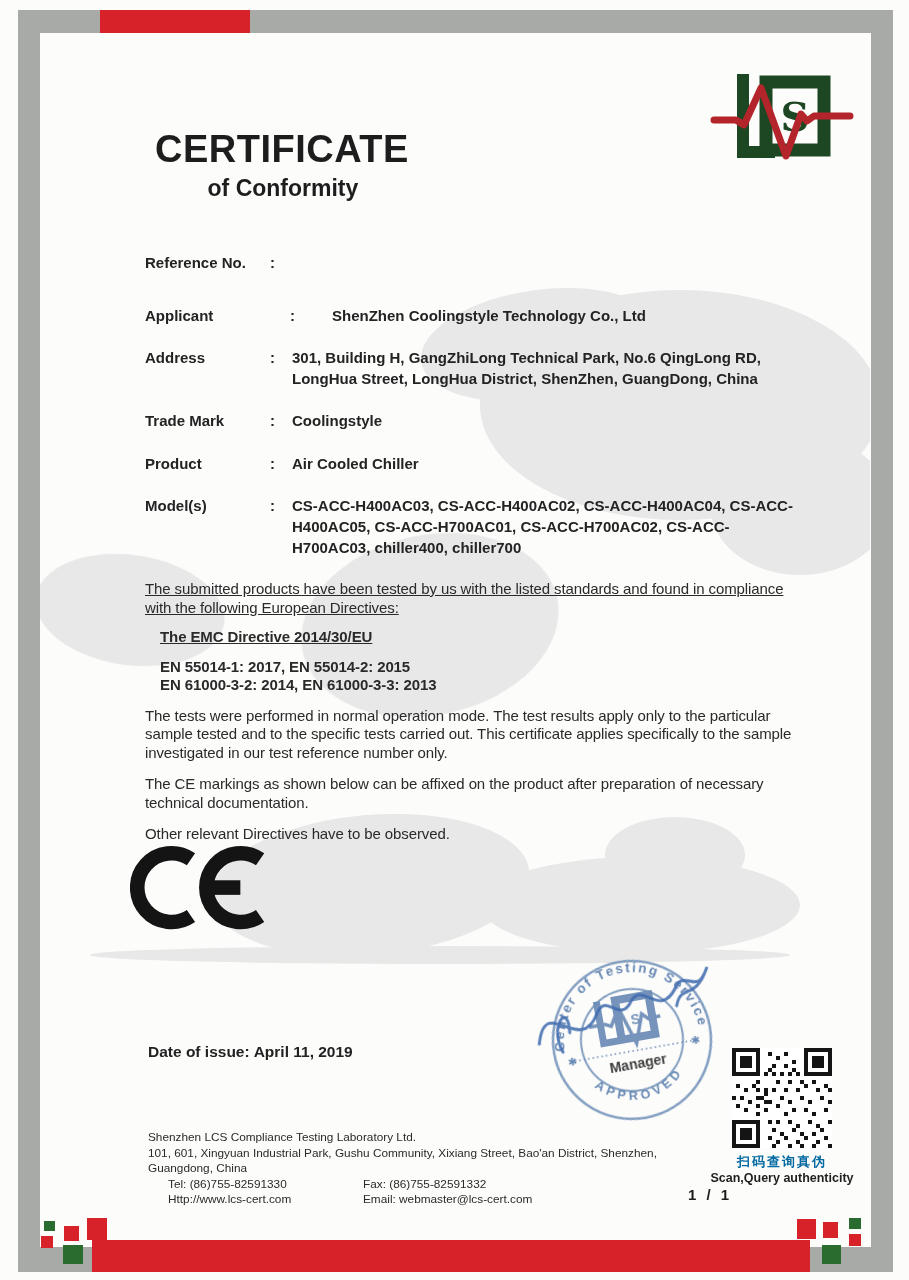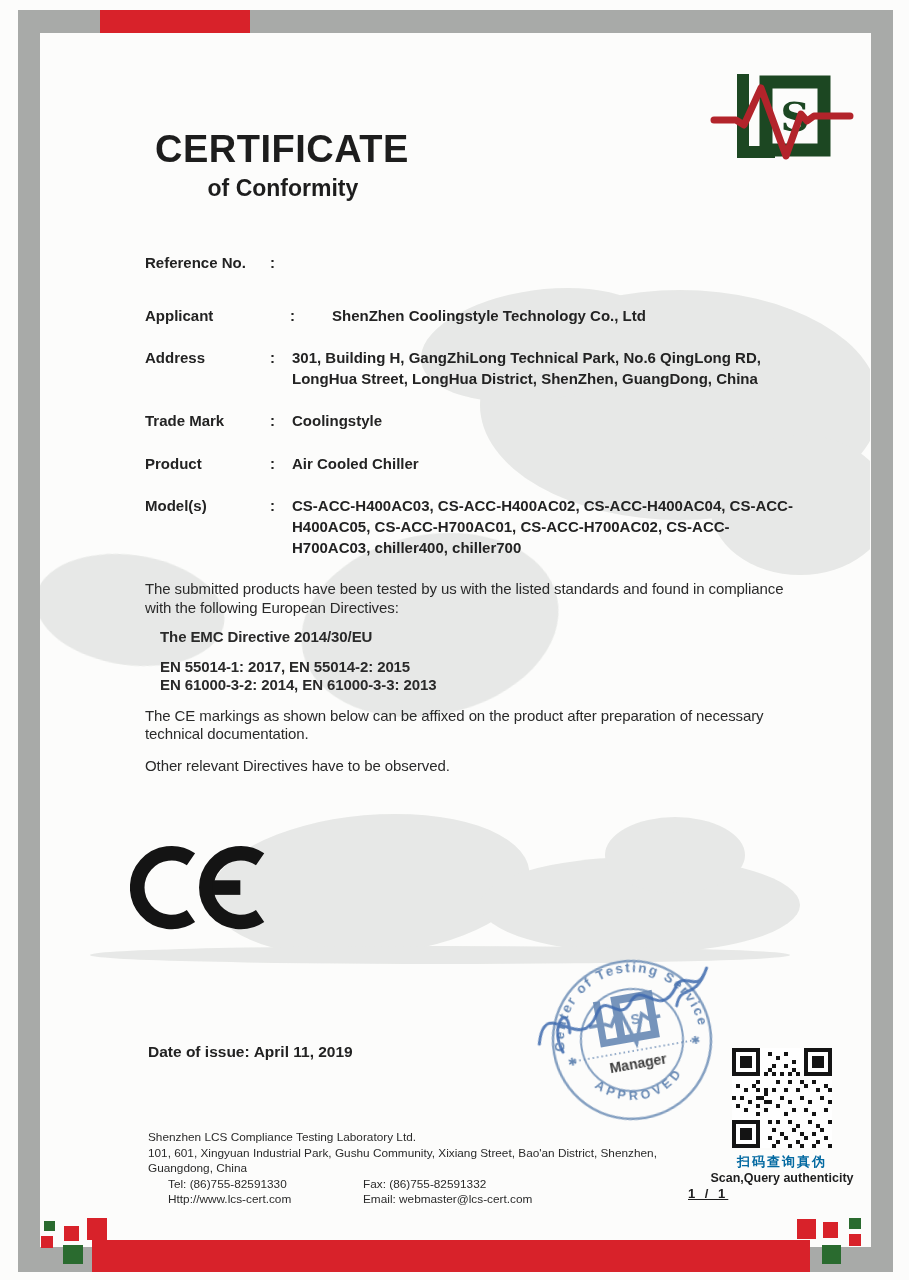--- a/index.html
+++ b/index.html
@@ -35,42 +35,42 @@
   #fields { position:absolute; left:145px; top:252px; width:648px; }
   .frow { display:grid; grid-template-columns:125px 22px 1fr; font-weight:bold; font-size:15px; line-height:21px; color:#232323; }
   .frow + .frow { margin-top:21px; }
   .frow.gap32 { margin-top:32px;gap:20px; }
   .frow.gap22 { margin-top:22px; }
 
   
   #body-text { position:absolute; left:145px; top:580px; width:665px; font-size:15px; line-height:18.5px; color:#2a2a2a; letter-spacing:-.1px; }
   #body-text .para { margin-bottom:12px; }
   #body-text .bold { font-weight:bold;margin-left:15px; }
-  #body-text .tight { margin-bottom:11px; }
+  #body-text .tight { margin-bottom:11px;text-decoration:underline; }
 
   
   #ce-wrap { position:absolute; left:130px; top:840px; }
 
   
   #date-line { position:absolute; left:148px; top:1043px; font-size:15.5px; font-weight:bold; color:#222; }
   #date-line span { margin-right:4px; }
 
   
   #stamp-wrap { position:absolute; left:532px; top:950px; width:200px; height:180px; transform:rotate(-10deg); opacity:.92; }
 
   
   #qr-block { position:absolute; left:697px; top:1048px; width:170px; text-align:center; }
   #qr-block svg { display:block; margin:0 auto; }
   #qr-caption-zh { font-size:13px; font-weight:bold; margin-top:5px; color:#0369a1; letter-spacing:2px; }
   #qr-caption-en { font-size:12.5px; font-weight:bold; color:#1f1f1f; }
 
   
   #footer { position:absolute; left:148px; top:1130px; width:565px; font-size:11.8px; line-height:15.5px; color:#2a2a2a; }
   .frow2 { display:grid; grid-template-columns:195px 1fr;margin-left:20px; }
-  #page-num { position:absolute; left:688px; top:1186px; font-size:13px; font-weight:bold; letter-spacing:3px; color:#1d1d1d;text-decoration:underline; }
+  #page-num { position:absolute; left:688px; top:1186px; font-size:15px; font-weight:bold; letter-spacing:3px; color:#1d1d1d; }
 </style>
 </head>
 <body>
 
 <div id="page">
 
   <svg id="watermark" viewBox="0 0 830 715" aria-hidden="true">
     <g fill="#dadcda" opacity="0.62">
       <ellipse cx="640" cy="150" rx="200" ry="115"></ellipse>
       <ellipse cx="500" cy="90" rx="120" ry="55" transform="rotate(-8 500 90)"></ellipse>
@@ -150,20 +150,21 @@
     </div>
   </div>
 
   <div id="body-text">
     <p class="para tight">The submitted products have been tested by us with the listed standards and found in compliance with the following European Directives:</p>
     <p class="para tight bold">The EMC Directive 2014/30/EU</p>
     <div class="para bold">
       <div>EN 55014-1: 2017, EN 55014-2: 2015</div>
       <div>EN 61000-3-2: 2014, EN 61000-3-3: 2013</div>
     </div>
+    <p class="para" style="margin-bottom:13px;">The tests were performed in normal operation mode. The test results apply only to the particular sample tested and to the specific tests carried out. This certificate applies specifically to the sample investigated in our test reference number only.</p>
     <p class="para" style="margin-bottom:13px;">The CE markings as shown below can be affixed on the product after preparation of necessary technical documentation.</p>
     <p>Other relevant Directives have to be observed.</p>
   </div>
 
   <div id="ce-wrap">
     <svg width="152" height="96" viewBox="0 0 177 105">
       <path d="M71,19 A40,40 0 1 0 71,85" fill="none" stroke="#141414" stroke-width="17"></path>
       <path d="M151.5,19 A40,40 0 1 0 151.5,85" fill="none" stroke="#141414" stroke-width="17"></path>
       <path d="M96,52 H128.5" fill="none" stroke="#141414" stroke-width="17"></path>
     </svg>

